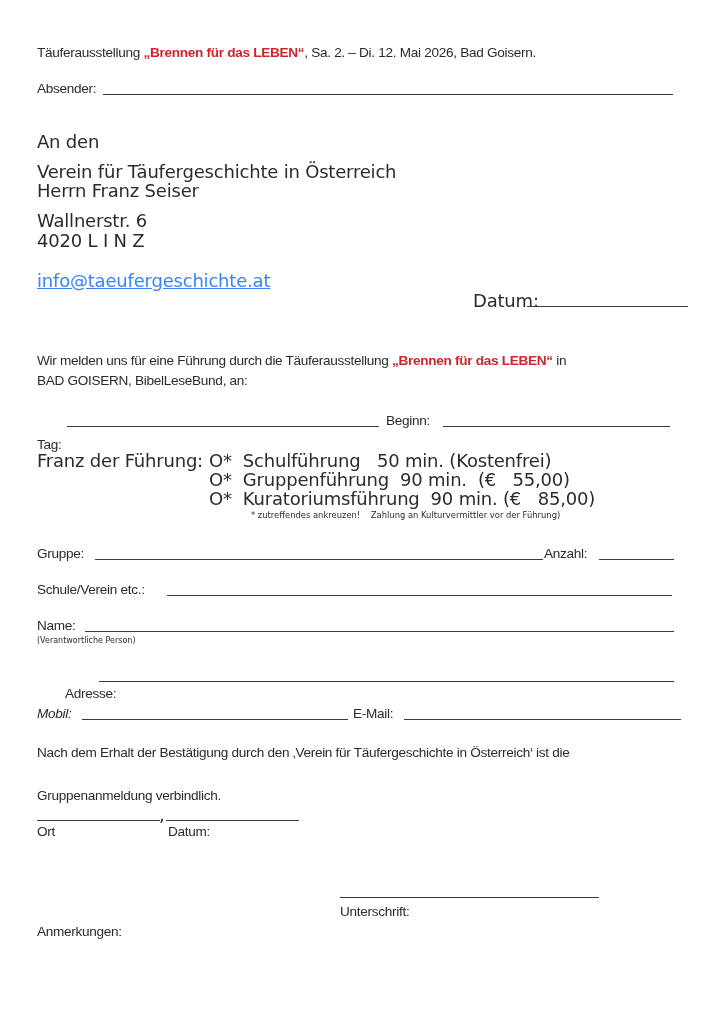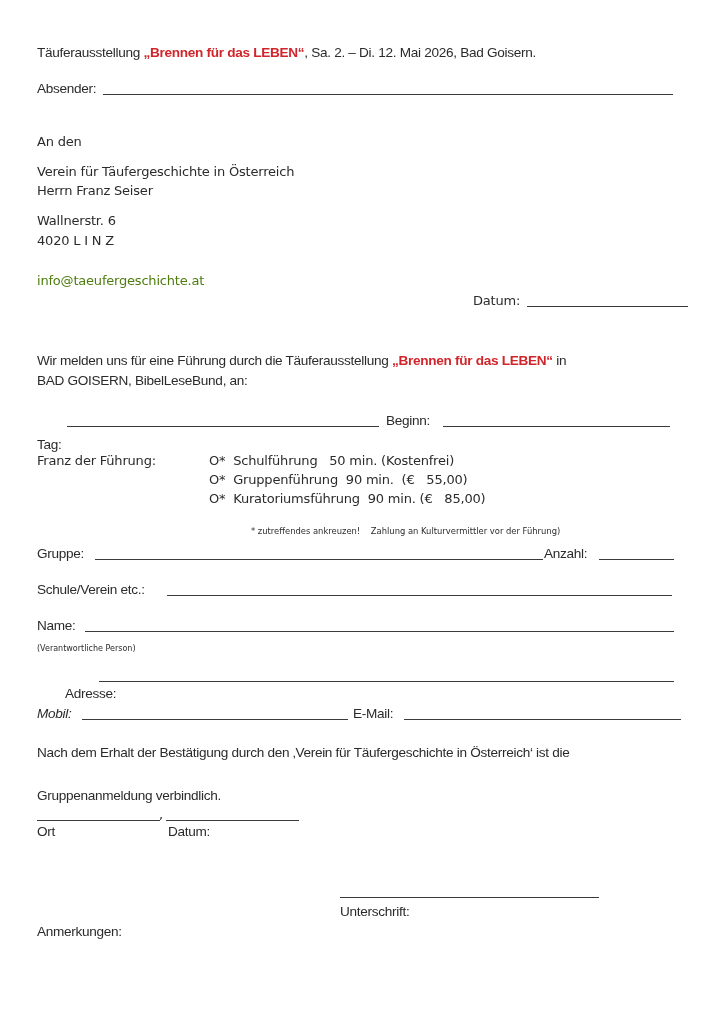--- a/index.html
+++ b/index.html
@@ -1,27 +1,27 @@
 <!DOCTYPE html>
 <html><head>
 <meta charset="utf-8">
 <style>
   html, body { margin: 0; padding: 0; background: #ffffff; }
   body {
     width: 724px; height: 1024px; position: relative; overflow: hidden;
     font-family: "DejaVu Sans", "Liberation Sans", sans-serif;
     color: #2b2b2b;
   }
-  .t { position: absolute; white-space: nowrap; font-size: 13px; line-height: 18px; letter-spacing: -0.2px; }
+  .t { position: absolute; white-space: nowrap; font-size: 18px; line-height: 18px; letter-spacing: -0.2px; }
   .narrow { font-family: "Liberation Sans", sans-serif; font-size: 13.6px; letter-spacing: -0.3px; }
   .red { color: #d0252b; font-weight: bold; }
   .line { position: absolute; height: 0; border-bottom: 1px solid #3a3a3a; }
   .small { font-size: 8px; line-height: 10px; letter-spacing: 0; }
   .tiny { font-size: 8.4px; line-height: 10px; letter-spacing: 0; }
-  a.link { color: #4d7c0f; }
+  a.link { color: #3b82f6; text-decoration: underline; }
 </style>
 </head>
 <body>
 
 <div class="t narrow" style="left:37px; top:44px;">
   <span>Täuferausstellung </span><span class="red">„Brennen für das LEBEN“</span><span>, Sa. 2. – Di. 12. Mai 2026, Bad Goisern.</span>
 </div>
 
 <div class="t narrow" style="left:37px; top:80px;">Absender:</div>
 <div class="line" style="left:103px; width:570px; top:94px;"></div>
@@ -56,33 +56,33 @@
 <div class="t" style="left:209px; top:471px;">
   <span>O*</span>&nbsp;
   <span>Gruppenführung</span>&nbsp;
   <span style="white-space:pre;">90 min.  (€   55,00)</span>
 </div>
 <div class="t" style="left:209px; top:490px;">
   <span>O*</span>&nbsp;
   <span>Kuratoriumsführung</span>&nbsp;
   <span style="white-space:pre;">90 min. (€   85,00)</span>
 </div>
-<div class="t tiny" style="left:251px; top:526px; white-space:pre;">* zutreffendes ankreuzen!    Zahlung an Kulturvermittler vor der Führung)</div>
+<div class="t tiny" style="left:251px; top:510px; white-space:pre;">* zutreffendes ankreuzen!    Zahlung an Kulturvermittler vor der Führung)</div>
 
 <div class="t narrow" style="left:37px; top:545px;">Gruppe:</div>
 <div class="line" style="left:95px; width:448px; top:559px;"></div>
 <div class="t narrow" style="left:544px; top:545px;">Anzahl:</div>
 <div class="line" style="left:599px; width:75px; top:559px;"></div>
 
 <div class="t narrow" style="left:37px; top:581px;">Schule/Verein etc.:</div>
 <div class="line" style="left:167px; width:505px; top:595px;"></div>
 
 <div class="t narrow" style="left:37px; top:617px;">Name:</div>
 <div class="line" style="left:85px; width:589px; top:631px;"></div>
-<div class="t small" style="left:37px; top:636px;margin-top:8px;">(Verantwortliche Person)</div>
+<div class="t small" style="left:37px; top:636px;">(Verantwortliche Person)</div>
 
 <div class="t narrow" style="left:37px; top:685px;margin-left:28px;">Adresse:</div>
 <div class="line" style="left:99px; width:575px; top:681px;"></div>
 
 <div class="t narrow" style="left:37px; top:705px;font-style:italic;">Mobil:</div>
 <div class="line" style="left:82px; width:266px; top:719px;"></div>
 <div class="t narrow" style="left:353px; top:705px;">E-Mail:</div>
 <div class="line" style="left:404px; width:277px; top:719px;"></div>
 
 <div class="t narrow" style="left:37px; top:744px;">Nach dem Erhalt der Bestätigung durch den ‚Verein für Täufergeschichte in Österreich‘ ist die</div>

